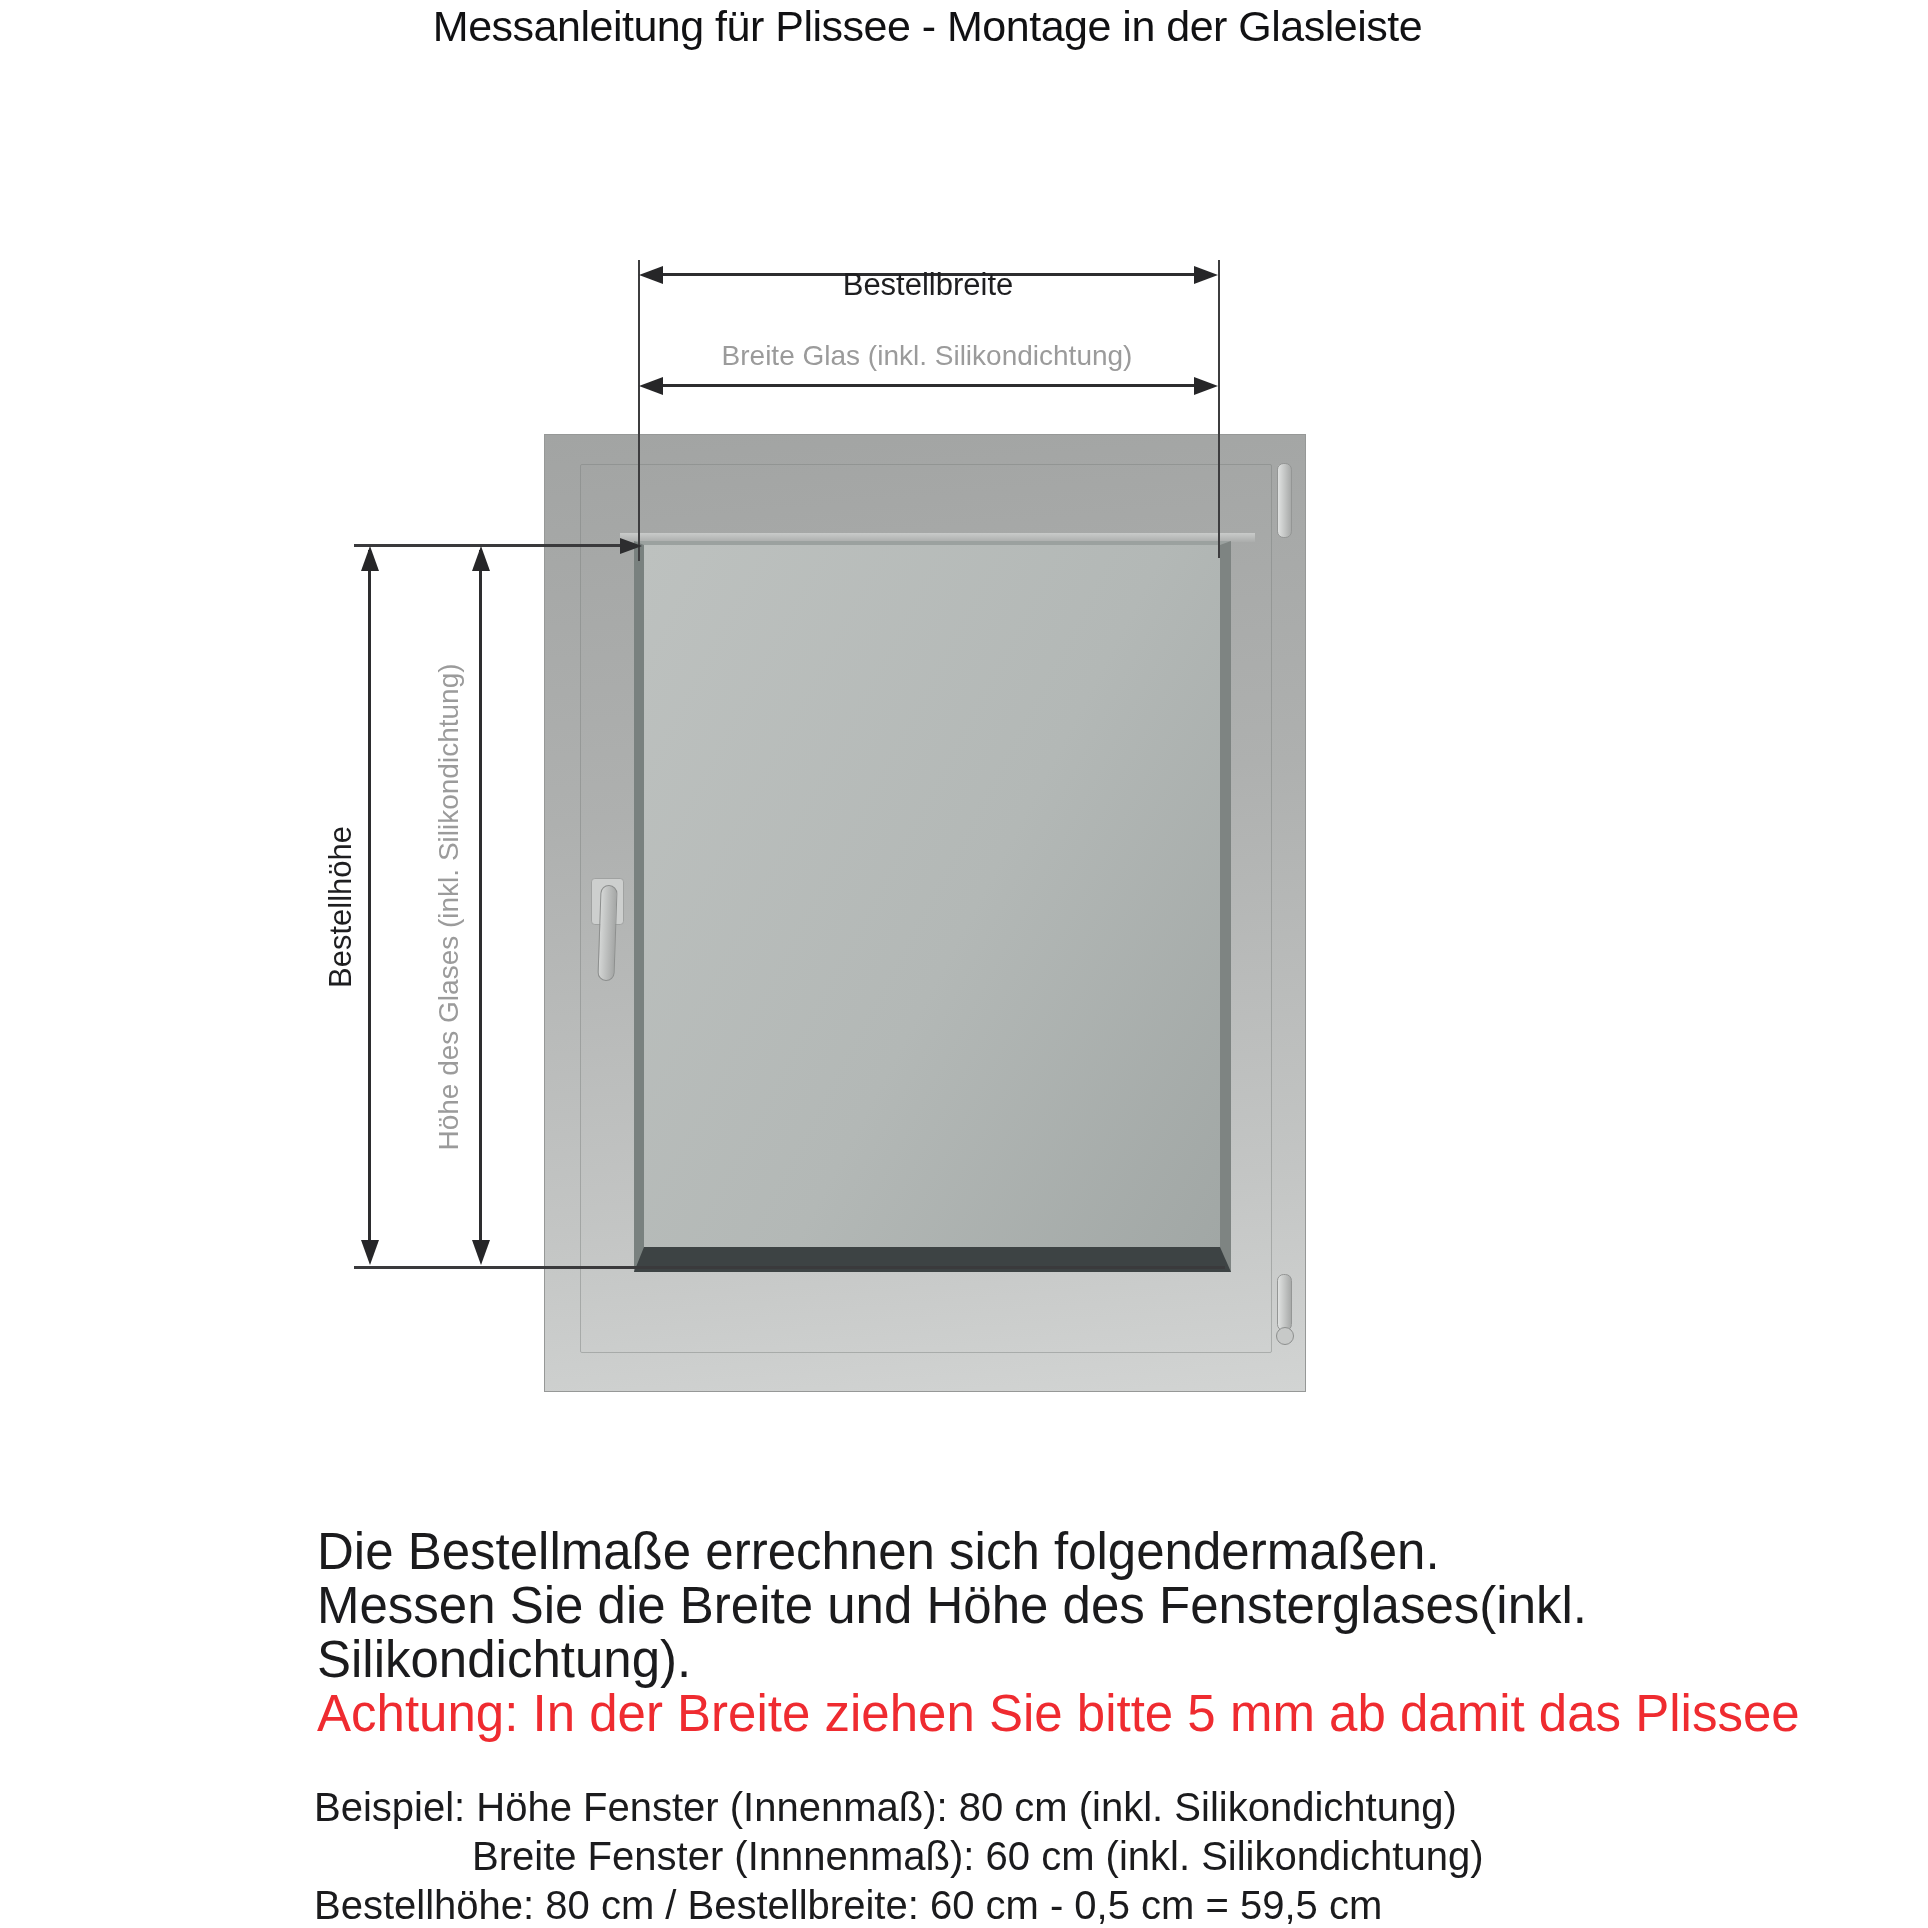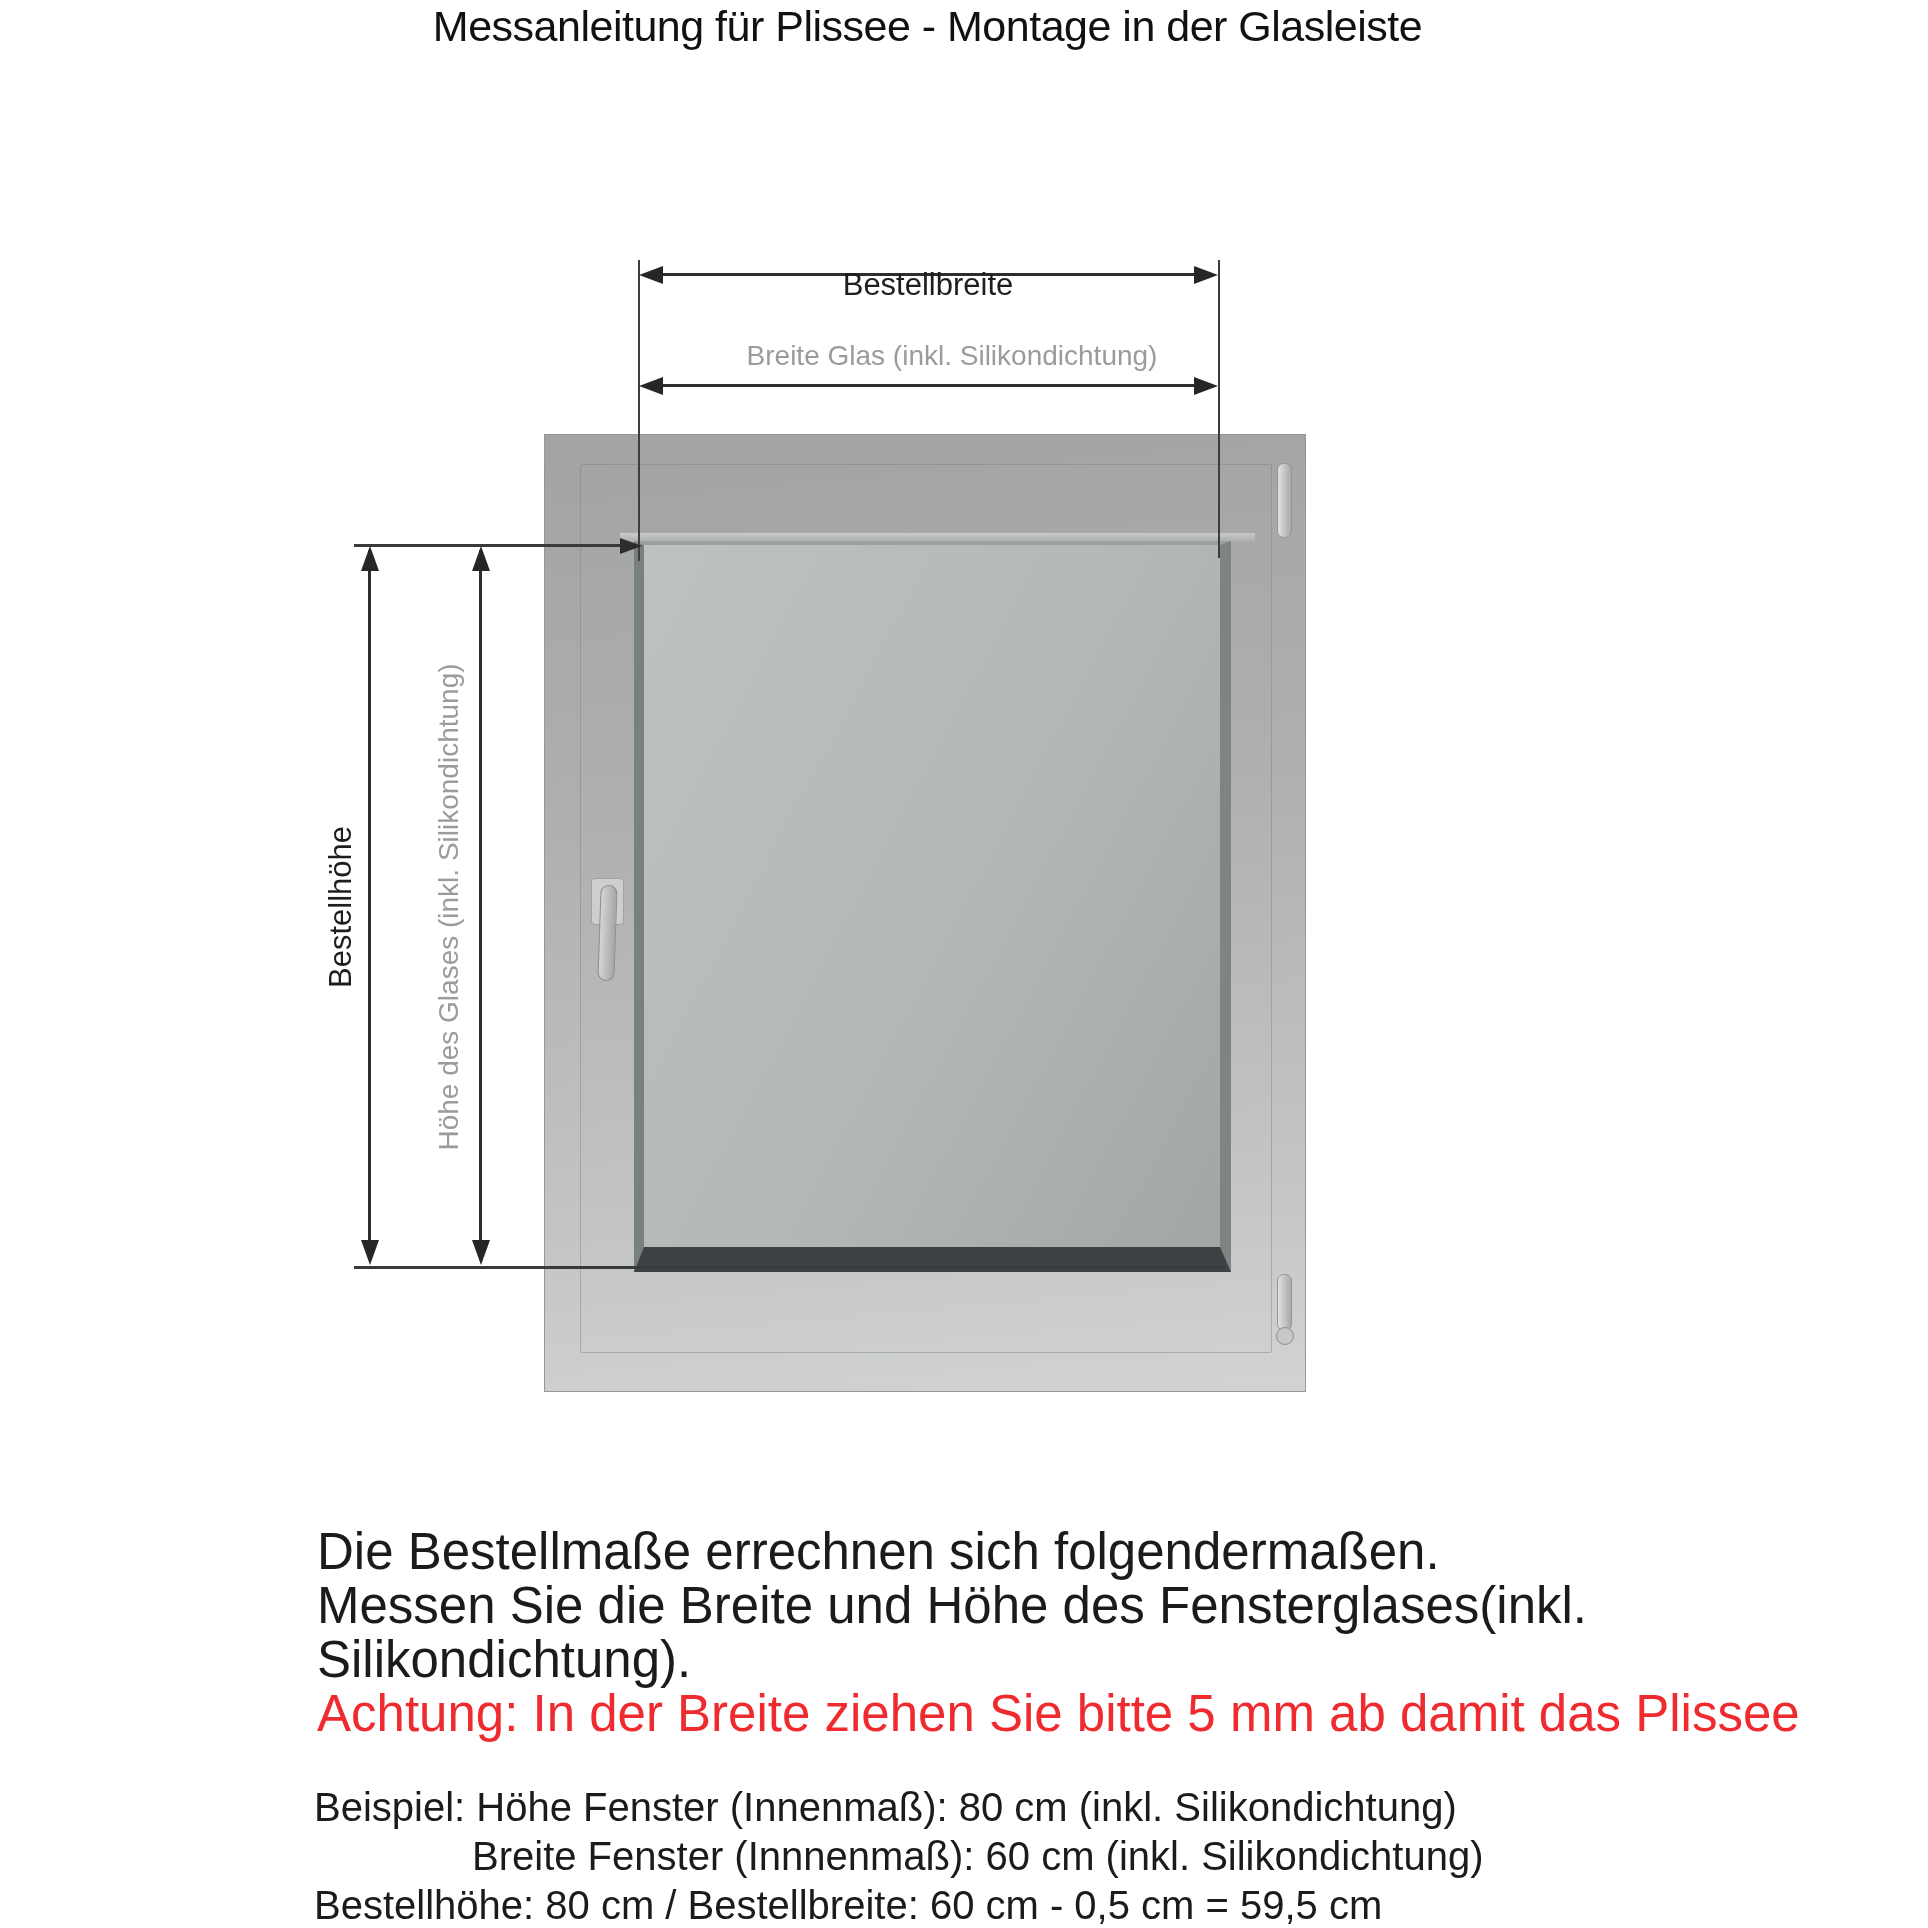--- a/index.html
+++ b/index.html
@@ -72,21 +72,21 @@
   
   .dimh-line1{left:368px;top:550px;width:2.8px;height:699px;}
   .dimh-line2{left:479px;top:550px;width:2.8px;height:699px;}
   .tri-u1{left:361px;top:546px;border-width:0 9.4px 25.4px 9.4px;border-color:transparent transparent #262628 transparent;}
   .tri-d1{left:361px;top:1240px;border-width:25.4px 9.4px 0 9.4px;border-color:#262628 transparent transparent transparent;}
   .tri-u2{left:472px;top:546px;border-width:0 9.4px 25.4px 9.4px;border-color:transparent transparent #262628 transparent;}
   .tri-d2{left:472px;top:1240px;border-width:25.4px 9.4px 0 9.4px;border-color:#262628 transparent transparent transparent;}
   
   .dim-label{position:absolute;white-space:nowrap;transform:translate(-50%,-50%);}
   .lab-bestellbreite{left:928px;top:241px;font-size:31px;color:#1e1e20;margin-top:44px;}
-  .lab-breiteglas{left:952px;top:356px;font-size:28px;color:#9b9b9b;}
+  .lab-breiteglas{left:927px;top:356px;font-size:28px;color:#9b9b9b;}
   .lab-v{transform:translate(-50%,-50%) rotate(-90deg);}
   .lab-bestellhoehe{left:341px;top:907px;font-size:31px;color:#1e1e20;}
   .lab-hoeheglas{left:449px;top:907px;font-size:28px;color:#9b9b9b;}
   
   .instr{position:absolute;left:317px;top:1525px;font-size:51px;line-height:54px;color:#1b1b1d;}
   .warning{color:#ef2b30;}
   .example{position:absolute;left:314px;top:1783px;font-size:40px;line-height:49px;color:#1b1b1d;}
   .example .indent{padding-left:158px;text-align:right;}
 </style>
 </head>

